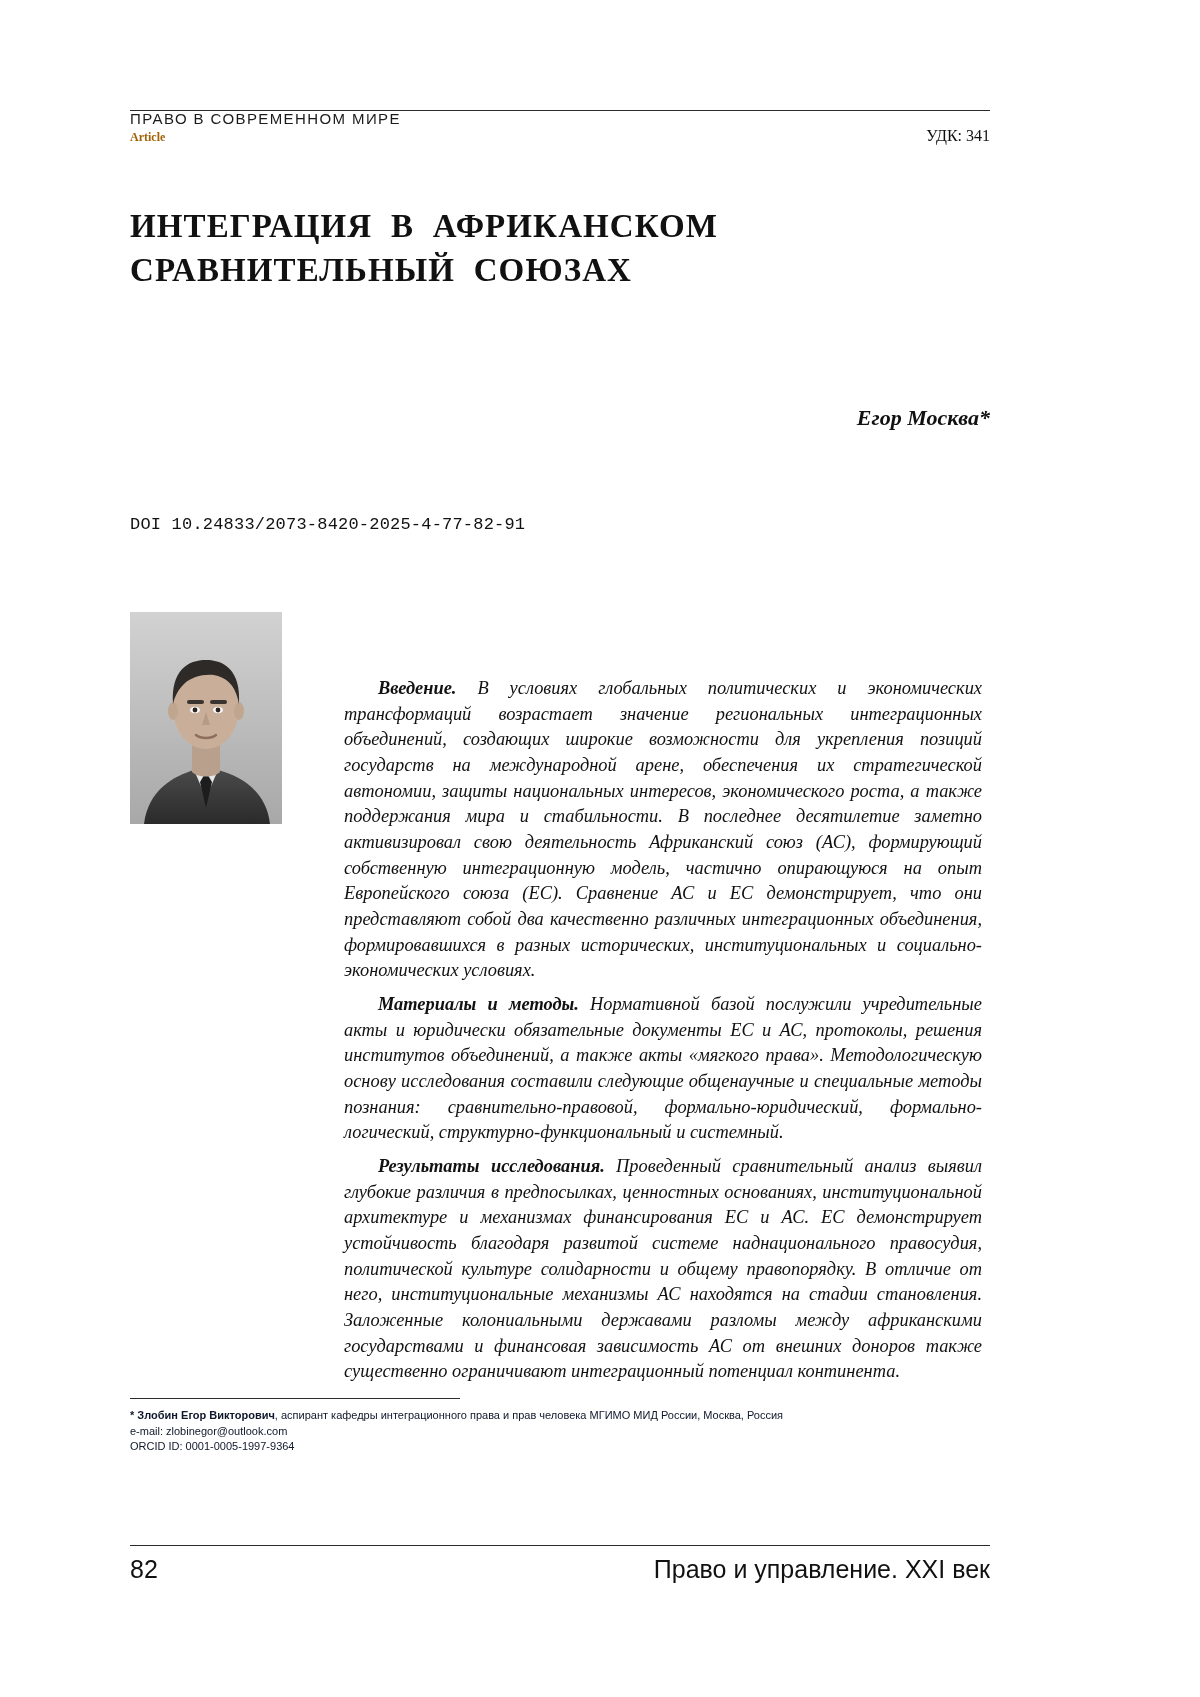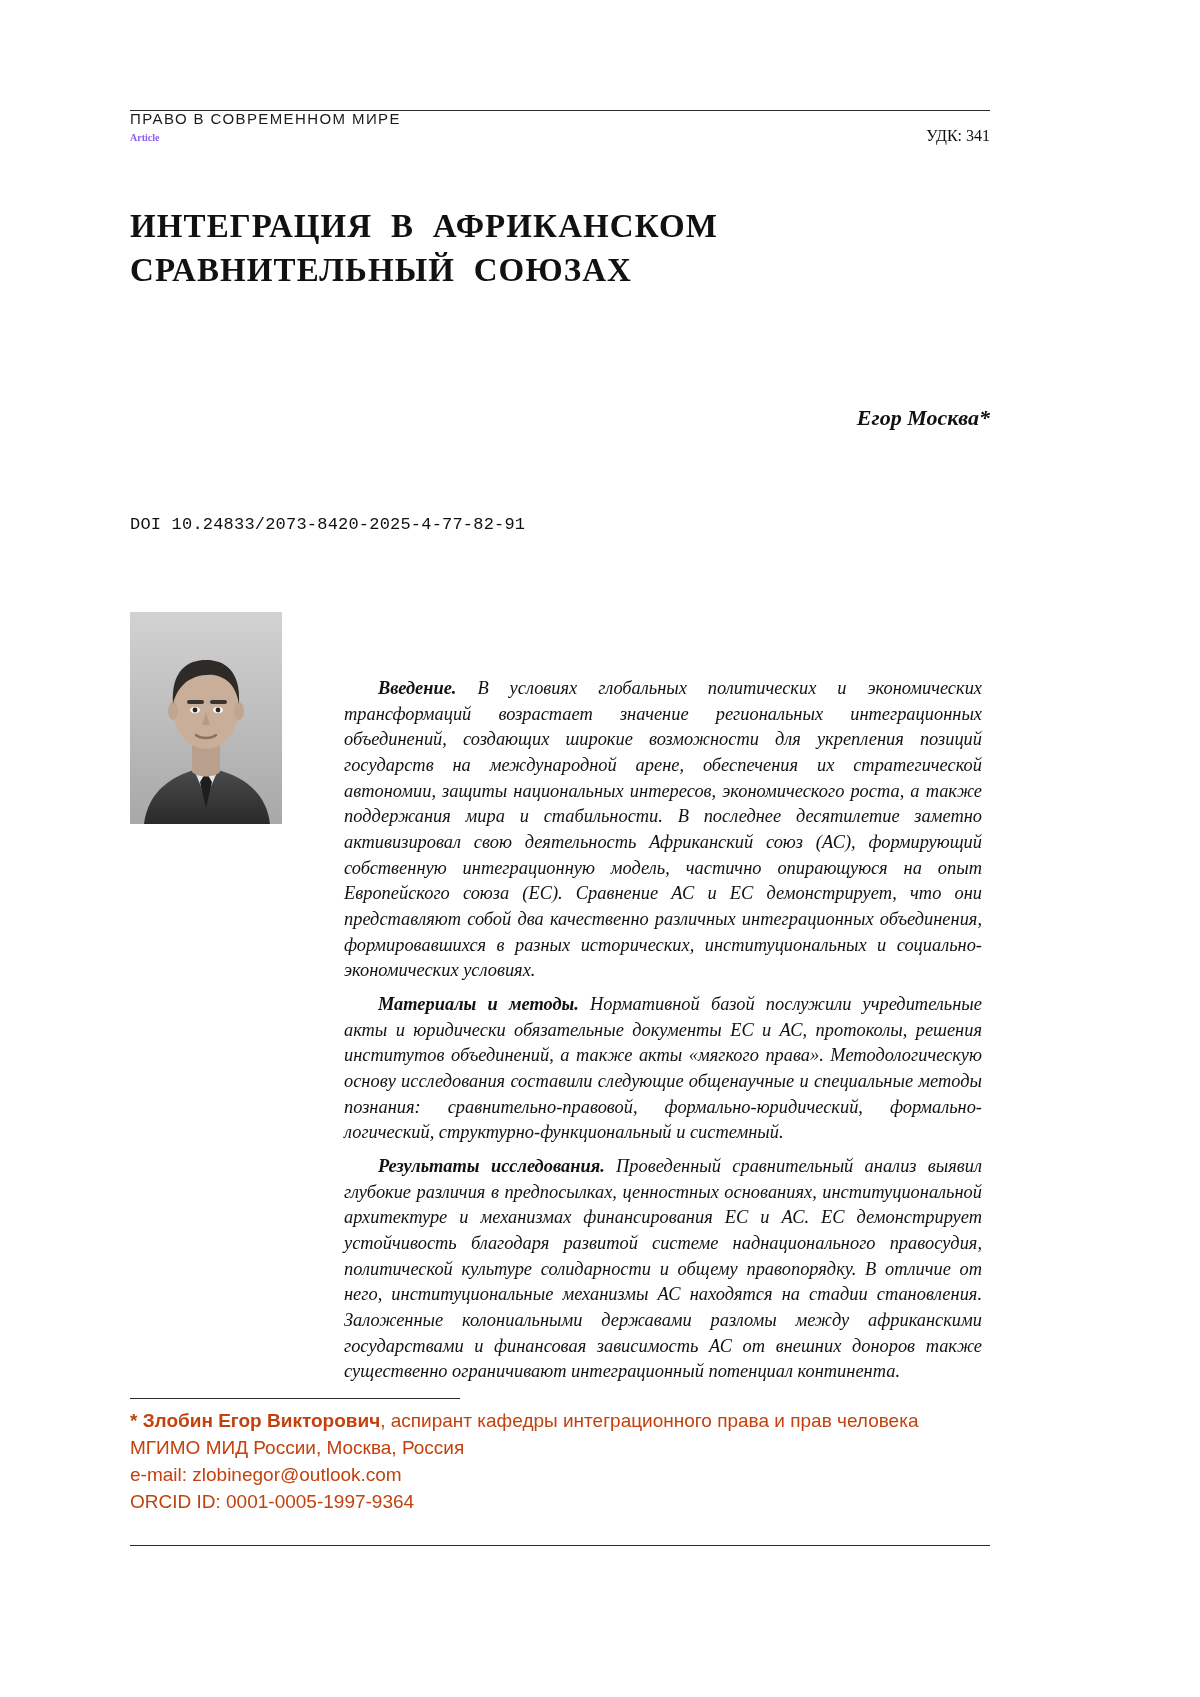--- a/index.html
+++ b/index.html
@@ -49,24 +49,24 @@
   .article-row {
     position: absolute;
     top: 127px;
     left: 0;
     width: 860px;
     display: flex;
     justify-content: space-between;
     align-items: baseline;
   }
   .article-label {
-    font-size: 10px;
-    font-weight: bold;
-    font-family: "Liberation Serif", serif;
-    color: #8b5cf6;
+    font-size: 12px;
+    font-weight: bold;
+    font-family: "Liberation Serif", serif;
+    color: #a16207;
   }
   .udk {
     font-size: 16px;
     font-family: "Liberation Serif", serif;
     color: #111;
     text-align: right;
   }
 
   
   .title {
@@ -150,23 +150,23 @@
     width: 330px;
     height: 1px;
     background: #2b2b2b;
   }
   .footnote {
     position: absolute;
     top: 1408px;
     left: 0;
     width: 860px;
     font-family: "Liberation Sans", sans-serif;
-    font-size: 19px;
+    font-size: 11px;
     line-height: 1.42;
-    color: #c2410c;
+    color: #0f172a;
   }
   .footnote .lead { font-weight: bold; }
 
   
   .rule-bottom {
     position: absolute;
     top: 1545px;
     left: 0;
     width: 860px;
     height: 1px;
@@ -265,15 +265,19 @@
     </div>
 
     <div class="rule-foot"></div>
     <div class="footnote">
       <span class="lead">* Злобин Егор Викторович</span><span>, аспирант кафедры интеграционного права и прав человека МГИМО МИД России, Москва, Россия</span><br>
       <span>e-mail: zlobinegor@outlook.com</span><br>
       <span>ORCID ID: 0001-0005-1997-9364</span>
     </div>
 
     <div class="rule-bottom"></div>
+    <div class="footer-row">
+      <span class="page-num">82</span>
+      <span class="journal">Право и управление. XXI век</span>
+    </div>
 
   </div>
 </div>
 
 </body></html>

